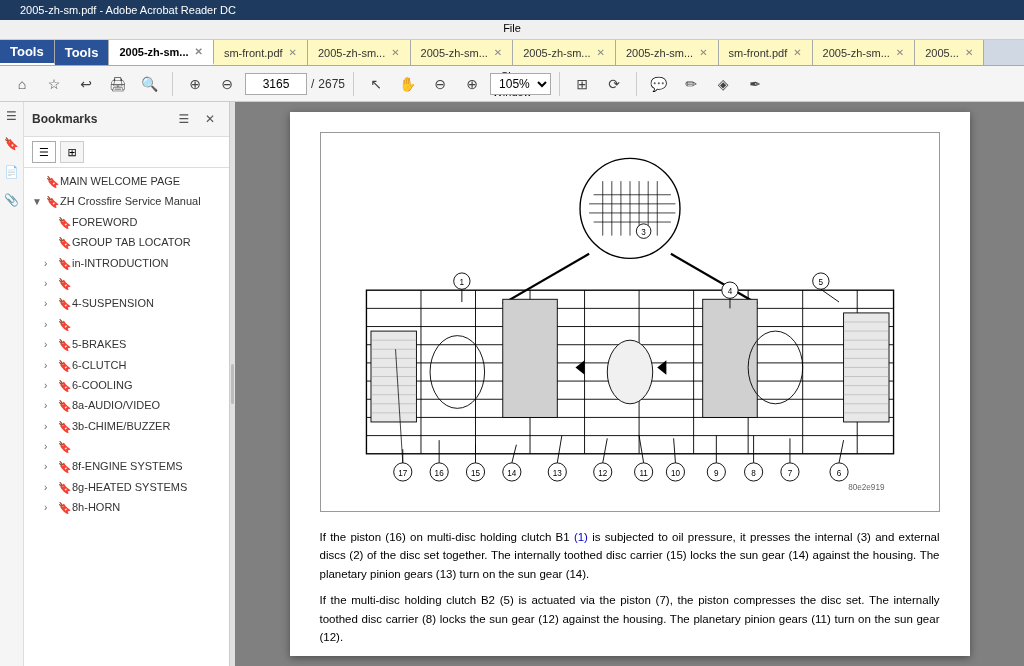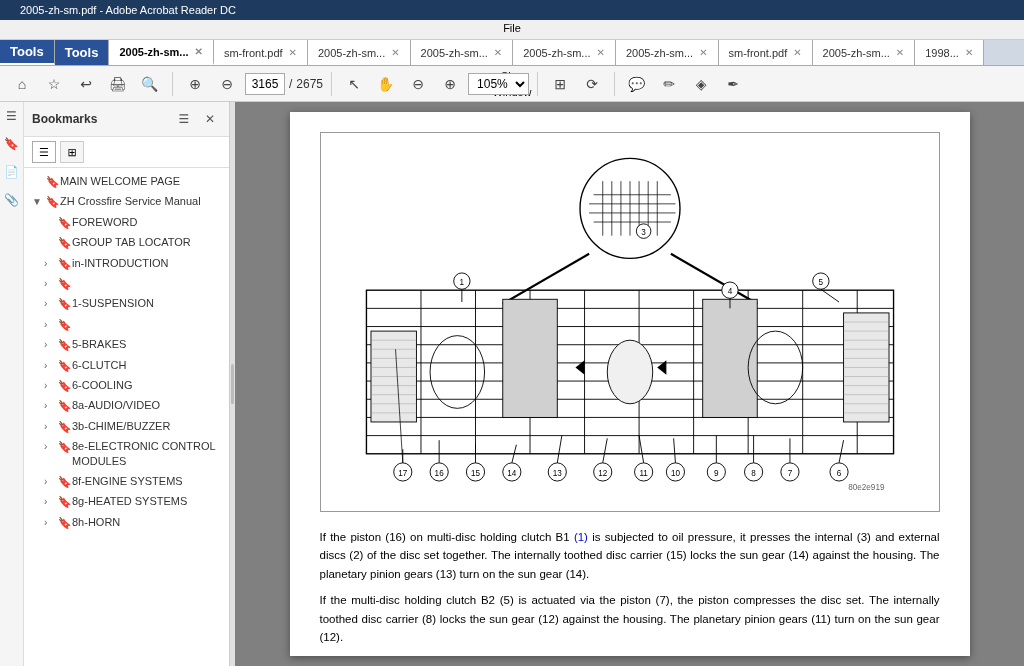--- a/index.html
+++ b/index.html
@@ -42,21 +42,21 @@
       overflow: hidden;
     }
     .tab {
       display: flex;
       align-items: center;
       padding: 0 10px;
       font-size: 11px;
       border-right: 1px solid #aaa;
       cursor: pointer;
       white-space: nowrap;
-      background: #ffffff;
+      background: #fef9c3;
       color: #333;
       min-width: 40px;
     }
     .tab.active {
       background: white;
       border-bottom: 2px solid white;
       color: #000;
       font-weight: bold;
     }
     .tab.nav-tab {
@@ -94,21 +94,21 @@
       margin: 0 4px;
     }
     .page-input-group {
       display: flex;
       align-items: center;
       gap: 4px;
       font-size: 12px;
       color: #333;
     }
     .page-input {
-      width: 40px;
+      width: 62px;
       height: 22px;
       border: 1px solid #aaa;
       padding: 0 4px;
       font-size: 12px;
       text-align: center;
     }
     .zoom-select {
       height: 22px;
       border: 1px solid #aaa;
       font-size: 12px;
@@ -346,21 +346,21 @@
   </div>
   <div class="tab">
     <span>sm-front.pdf</span>
     <span style="margin-left:6px;font-size:10px;color:#888;">✕</span>
   </div>
   <div class="tab">
     <span>2005-zh-sm...</span>
     <span style="margin-left:6px;font-size:10px;color:#888;">✕</span>
   </div>
   <div class="tab">
-    <span>1998...</span>
+    <span>2005...</span>
     <span style="margin-left:6px;font-size:10px;color:#888;">✕</span>
   </div>
 </div>
 
 <div class="toolbar">
   <div class="toolbar-btn" title="Home">⌂</div>
   <div class="toolbar-btn" title="Bookmark">☆</div>
   <div class="toolbar-btn" title="Back">↩</div>
   <div class="toolbar-btn" title="Print">🖨</div>
   <div class="toolbar-btn" title="Search">🔍</div>
@@ -448,21 +448,21 @@
             <span class="bookmark-icon">🔖</span>
             <span class="item-label">in-INTRODUCTION</span>
           </div>
           <div class="tree-item indent-1">
             <span class="expand-icon">›</span>
             <span class="bookmark-icon">🔖</span>
           </div>
           <div class="tree-item indent-1">
             <span class="expand-icon">›</span>
             <span class="bookmark-icon">🔖</span>
-            <span class="item-label">1-SUSPENSION</span>
+            <span class="item-label">4-SUSPENSION</span>
           </div>
           <div class="tree-item indent-1">
             <span class="expand-icon">›</span>
             <span class="bookmark-icon">🔖</span>
           </div>
           <div class="tree-item indent-1">
             <span class="expand-icon">›</span>
             <span class="bookmark-icon">🔖</span>
             <span class="item-label">5-BRAKES</span>
           </div>
@@ -482,21 +482,20 @@
             <span class="item-label">8a-AUDIO/VIDEO</span>
           </div>
           <div class="tree-item indent-1">
             <span class="expand-icon">›</span>
             <span class="bookmark-icon">🔖</span>
             <span class="item-label">3b-CHIME/BUZZER</span>
           </div>
           <div class="tree-item indent-1">
             <span class="expand-icon">›</span>
             <span class="bookmark-icon">🔖</span>
-            <span class="item-label">8e-ELECTRONIC CONTROL MODULES</span>
           </div>
           <div class="tree-item indent-1">
             <span class="expand-icon">›</span>
             <span class="bookmark-icon">🔖</span>
             <span class="item-label">8f-ENGINE SYSTEMS</span>
           </div>
           <div class="tree-item indent-1">
             <span class="expand-icon">›</span>
             <span class="bookmark-icon">🔖</span>
             <span class="item-label">8g-HEATED SYSTEMS</span>

